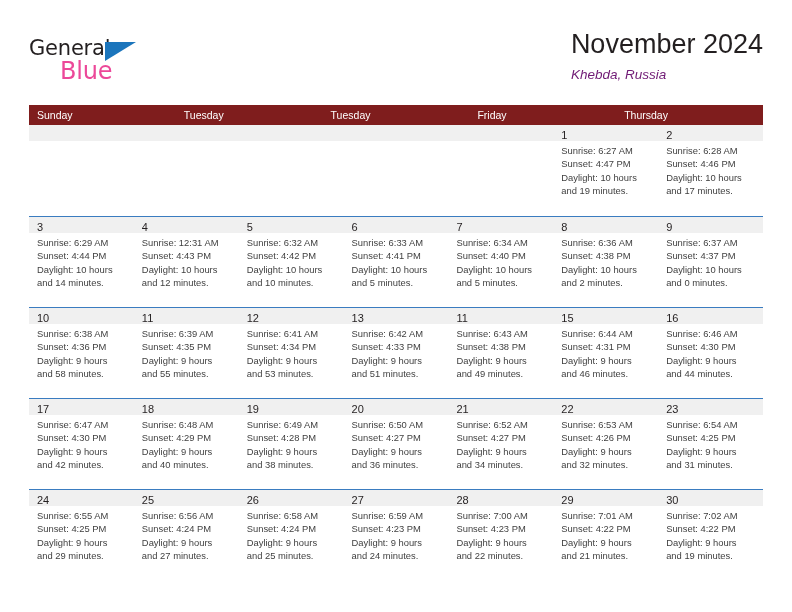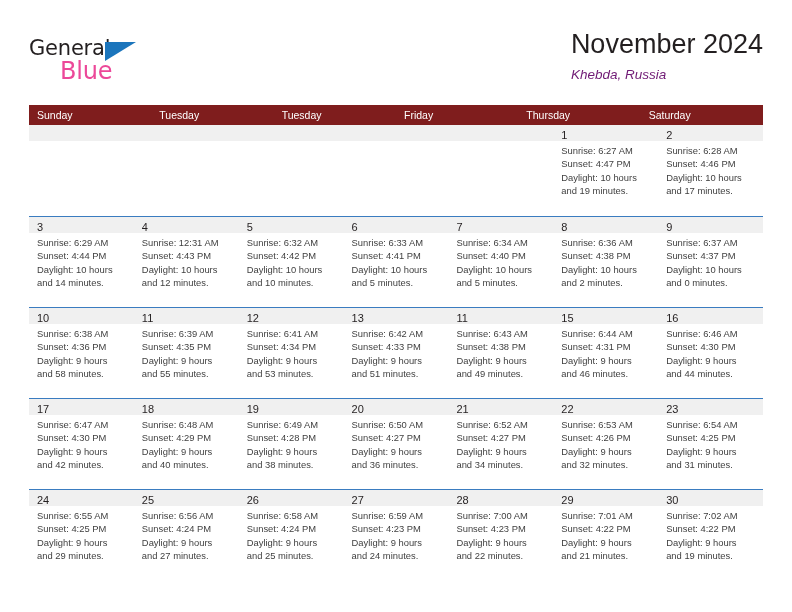--- a/index.html
+++ b/index.html
@@ -173,21 +173,20 @@
 
   </div>
 
   <div class="calendar">
     <div class="dow-row" id="dow-row">
         <div class="dow-cell">Sunday</div>
         <div class="dow-cell">Tuesday</div>
         <div class="dow-cell">Tuesday</div>
         <div class="dow-cell">Friday</div>
         <div class="dow-cell">Thursday</div>
-        <div class="dow-cell">Saturday</div>
       </div>
     <div id="weeks-container">
         <div class="week">
           <div class="day-cell empty">
             <div class="day-num-band"><span class="day-num"></span></div>
             <div class="day-body">
               <div class="day-line"></div>
               <div class="day-line"></div>
               <div class="day-line"></div>
               <div class="day-line"></div>

